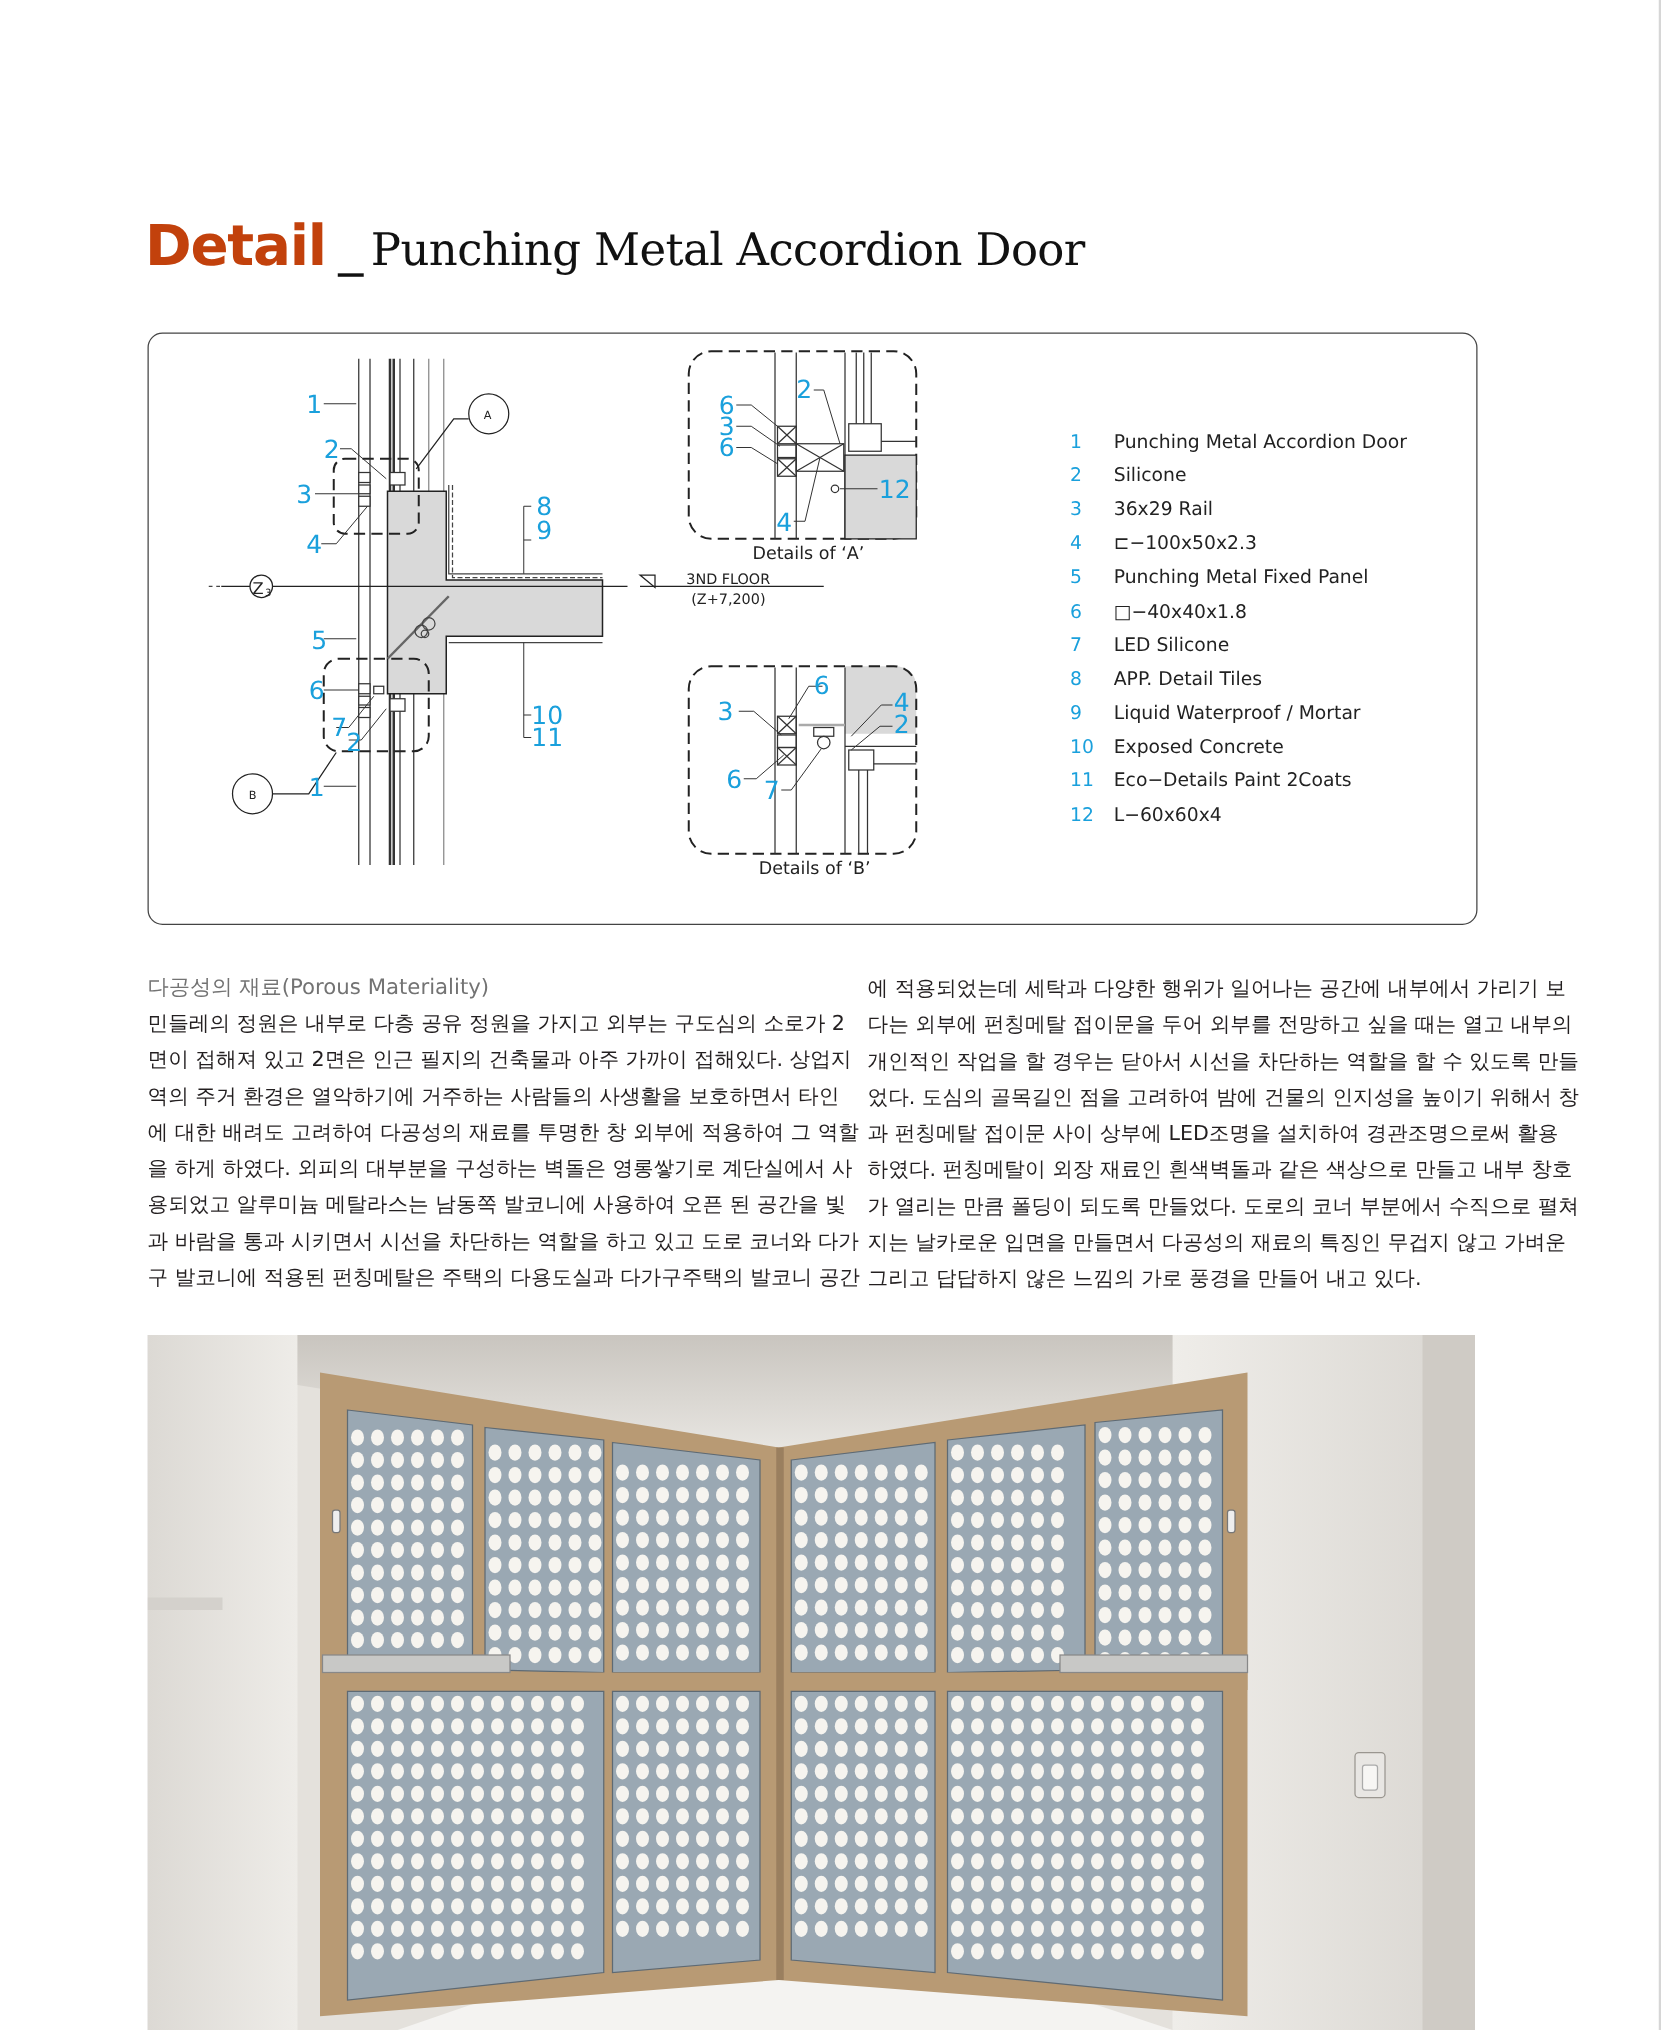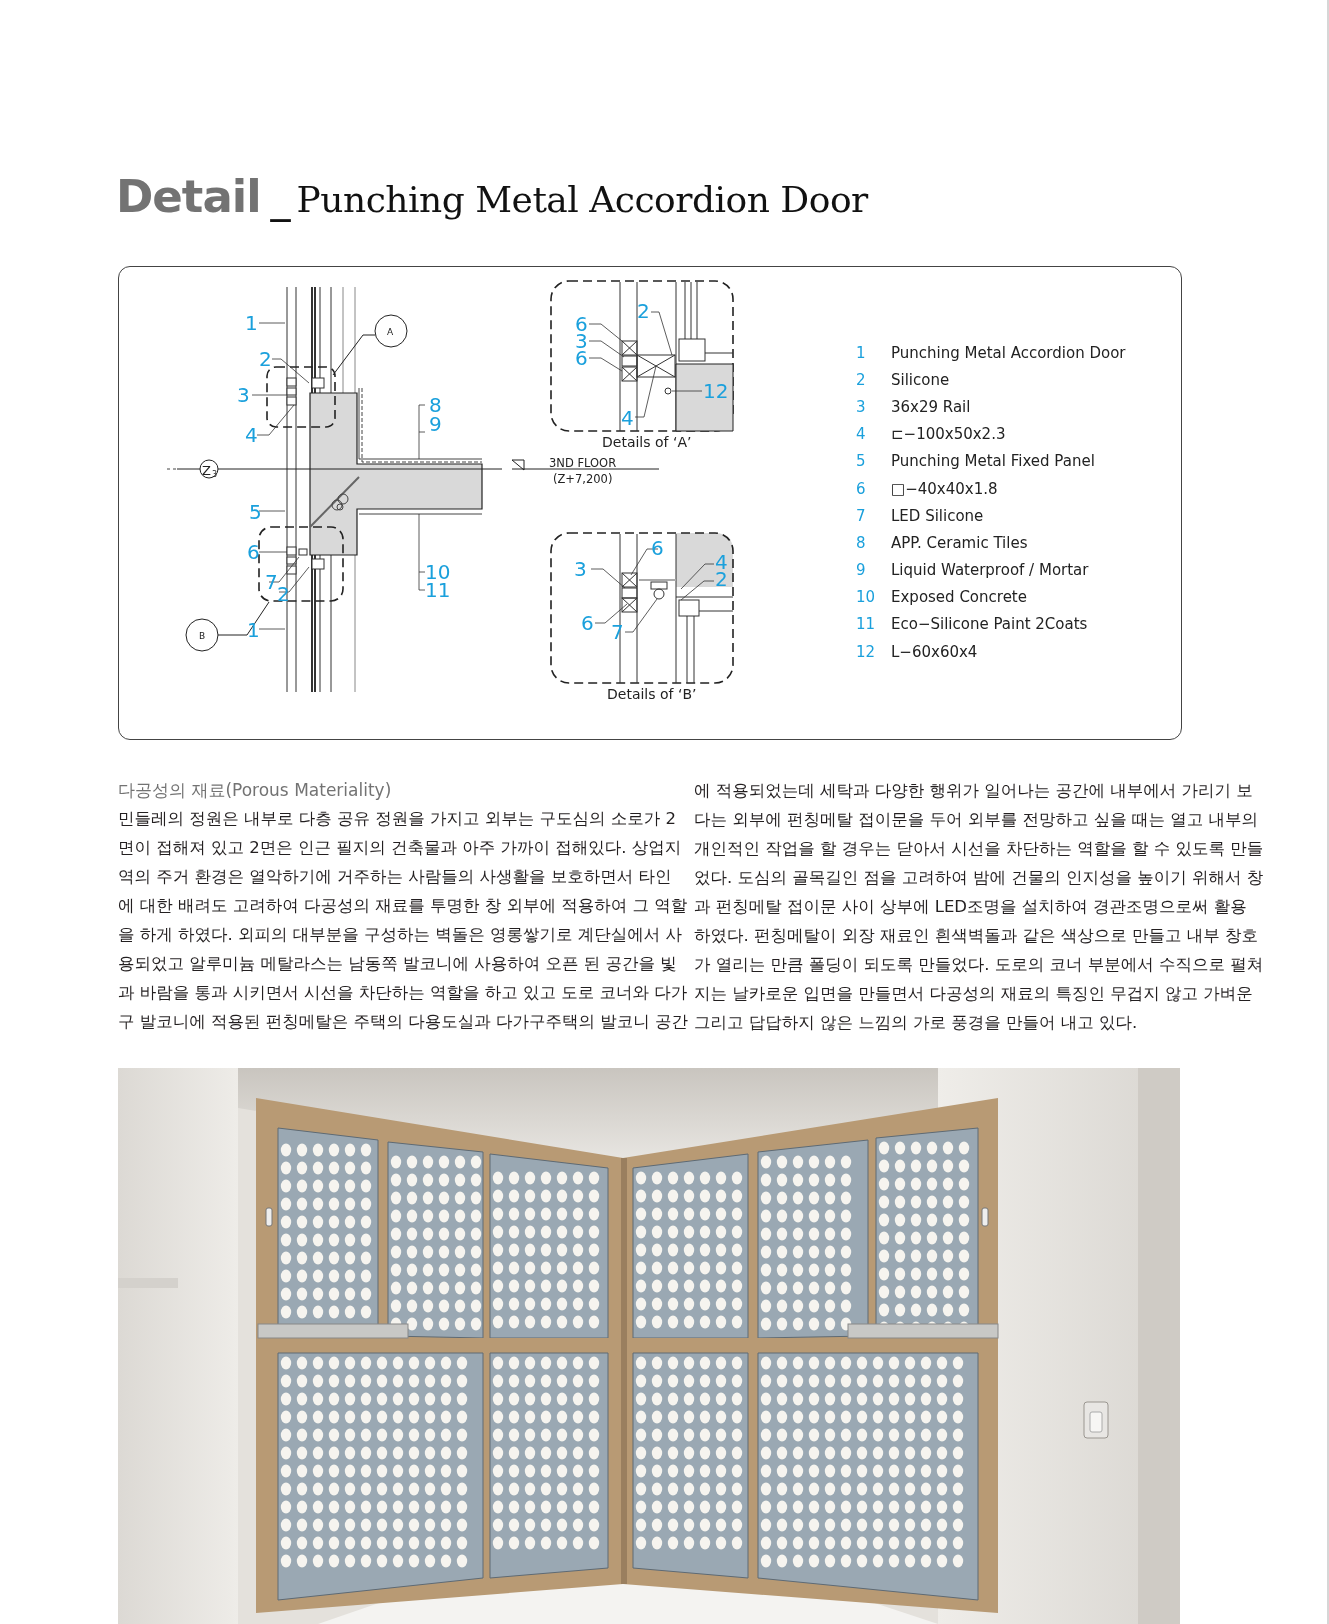--- a/index.html
+++ b/index.html
@@ -3,21 +3,21 @@
 <meta charset="utf-8">
 <style>
   html, body { margin: 0; padding: 0; }
   body {
     width: 1329px; height: 1624px; position: relative; overflow: hidden;
     background: #ffffff; font-family: "DejaVu Sans", sans-serif; color: #231f20;
   }
   .gutter { position: absolute; left: 1327px; top: 0; width: 2px; height: 1624px; background: #d6d6d6; }
 
   .title { position: absolute; left: 116px; top: 170px; white-space: nowrap; }
-  .title .t-main { font-family: "DejaVu Sans", sans-serif; font-weight: bold; font-size: 45px; letter-spacing: -1px; color: #737373; }
+  .title .t-main { font-family: "DejaVu Sans", sans-serif; font-weight: bold; font-size: 45px; letter-spacing: -1px; color: #c2410c; }
   .title .t-sep { font-family: "DejaVu Sans", sans-serif; font-size: 40px; margin: 0 6px 0 10px; color: #111; }
   .title .t-sub { font-family: "DejaVu Serif", serif; font-size: 36px; color: #111; letter-spacing: -0.5px; }
 
   .panel {
     position: absolute; left: 118px; top: 266px; width: 1062px; height: 472px;
     border: 1.5px solid #444; border-radius: 12px; background: #fff;
   }
   .panel svg { position: absolute; left: 0; top: 0; }
   .lbl { font-family: "DejaVu Sans", sans-serif; fill: #1aa0dc; font-size: 20px; }
   .cap { font-family: "DejaVu Sans", sans-serif; fill: #222; font-size: 14px; }
@@ -260,33 +260,33 @@
     <div class="row">
       <span class="num">6</span>
       <span class="txt">□−40x40x1.8</span>
     </div>
     <div class="row">
       <span class="num">7</span>
       <span class="txt">LED Silicone</span>
     </div>
     <div class="row">
       <span class="num">8</span>
-      <span class="txt">APP. Ceramic Tiles</span>
+      <span class="txt">APP. Detail Tiles</span>
     </div>
     <div class="row">
       <span class="num">9</span>
       <span class="txt">Liquid Waterproof / Mortar</span>
     </div>
     <div class="row">
       <span class="num">10</span>
       <span class="txt">Exposed Concrete</span>
     </div>
     <div class="row">
       <span class="num">11</span>
-      <span class="txt">Eco−Silicone Paint 2Coats</span>
+      <span class="txt">Eco−Details Paint 2Coats</span>
     </div>
     <div class="row">
       <span class="num">12</span>
       <span class="txt">L−60x60x4</span>
     </div>
   </div>
 
 <div class="col left">
   <h3>다공성의 재료(Porous Materiality)</h3>
   <p id="left-text">

